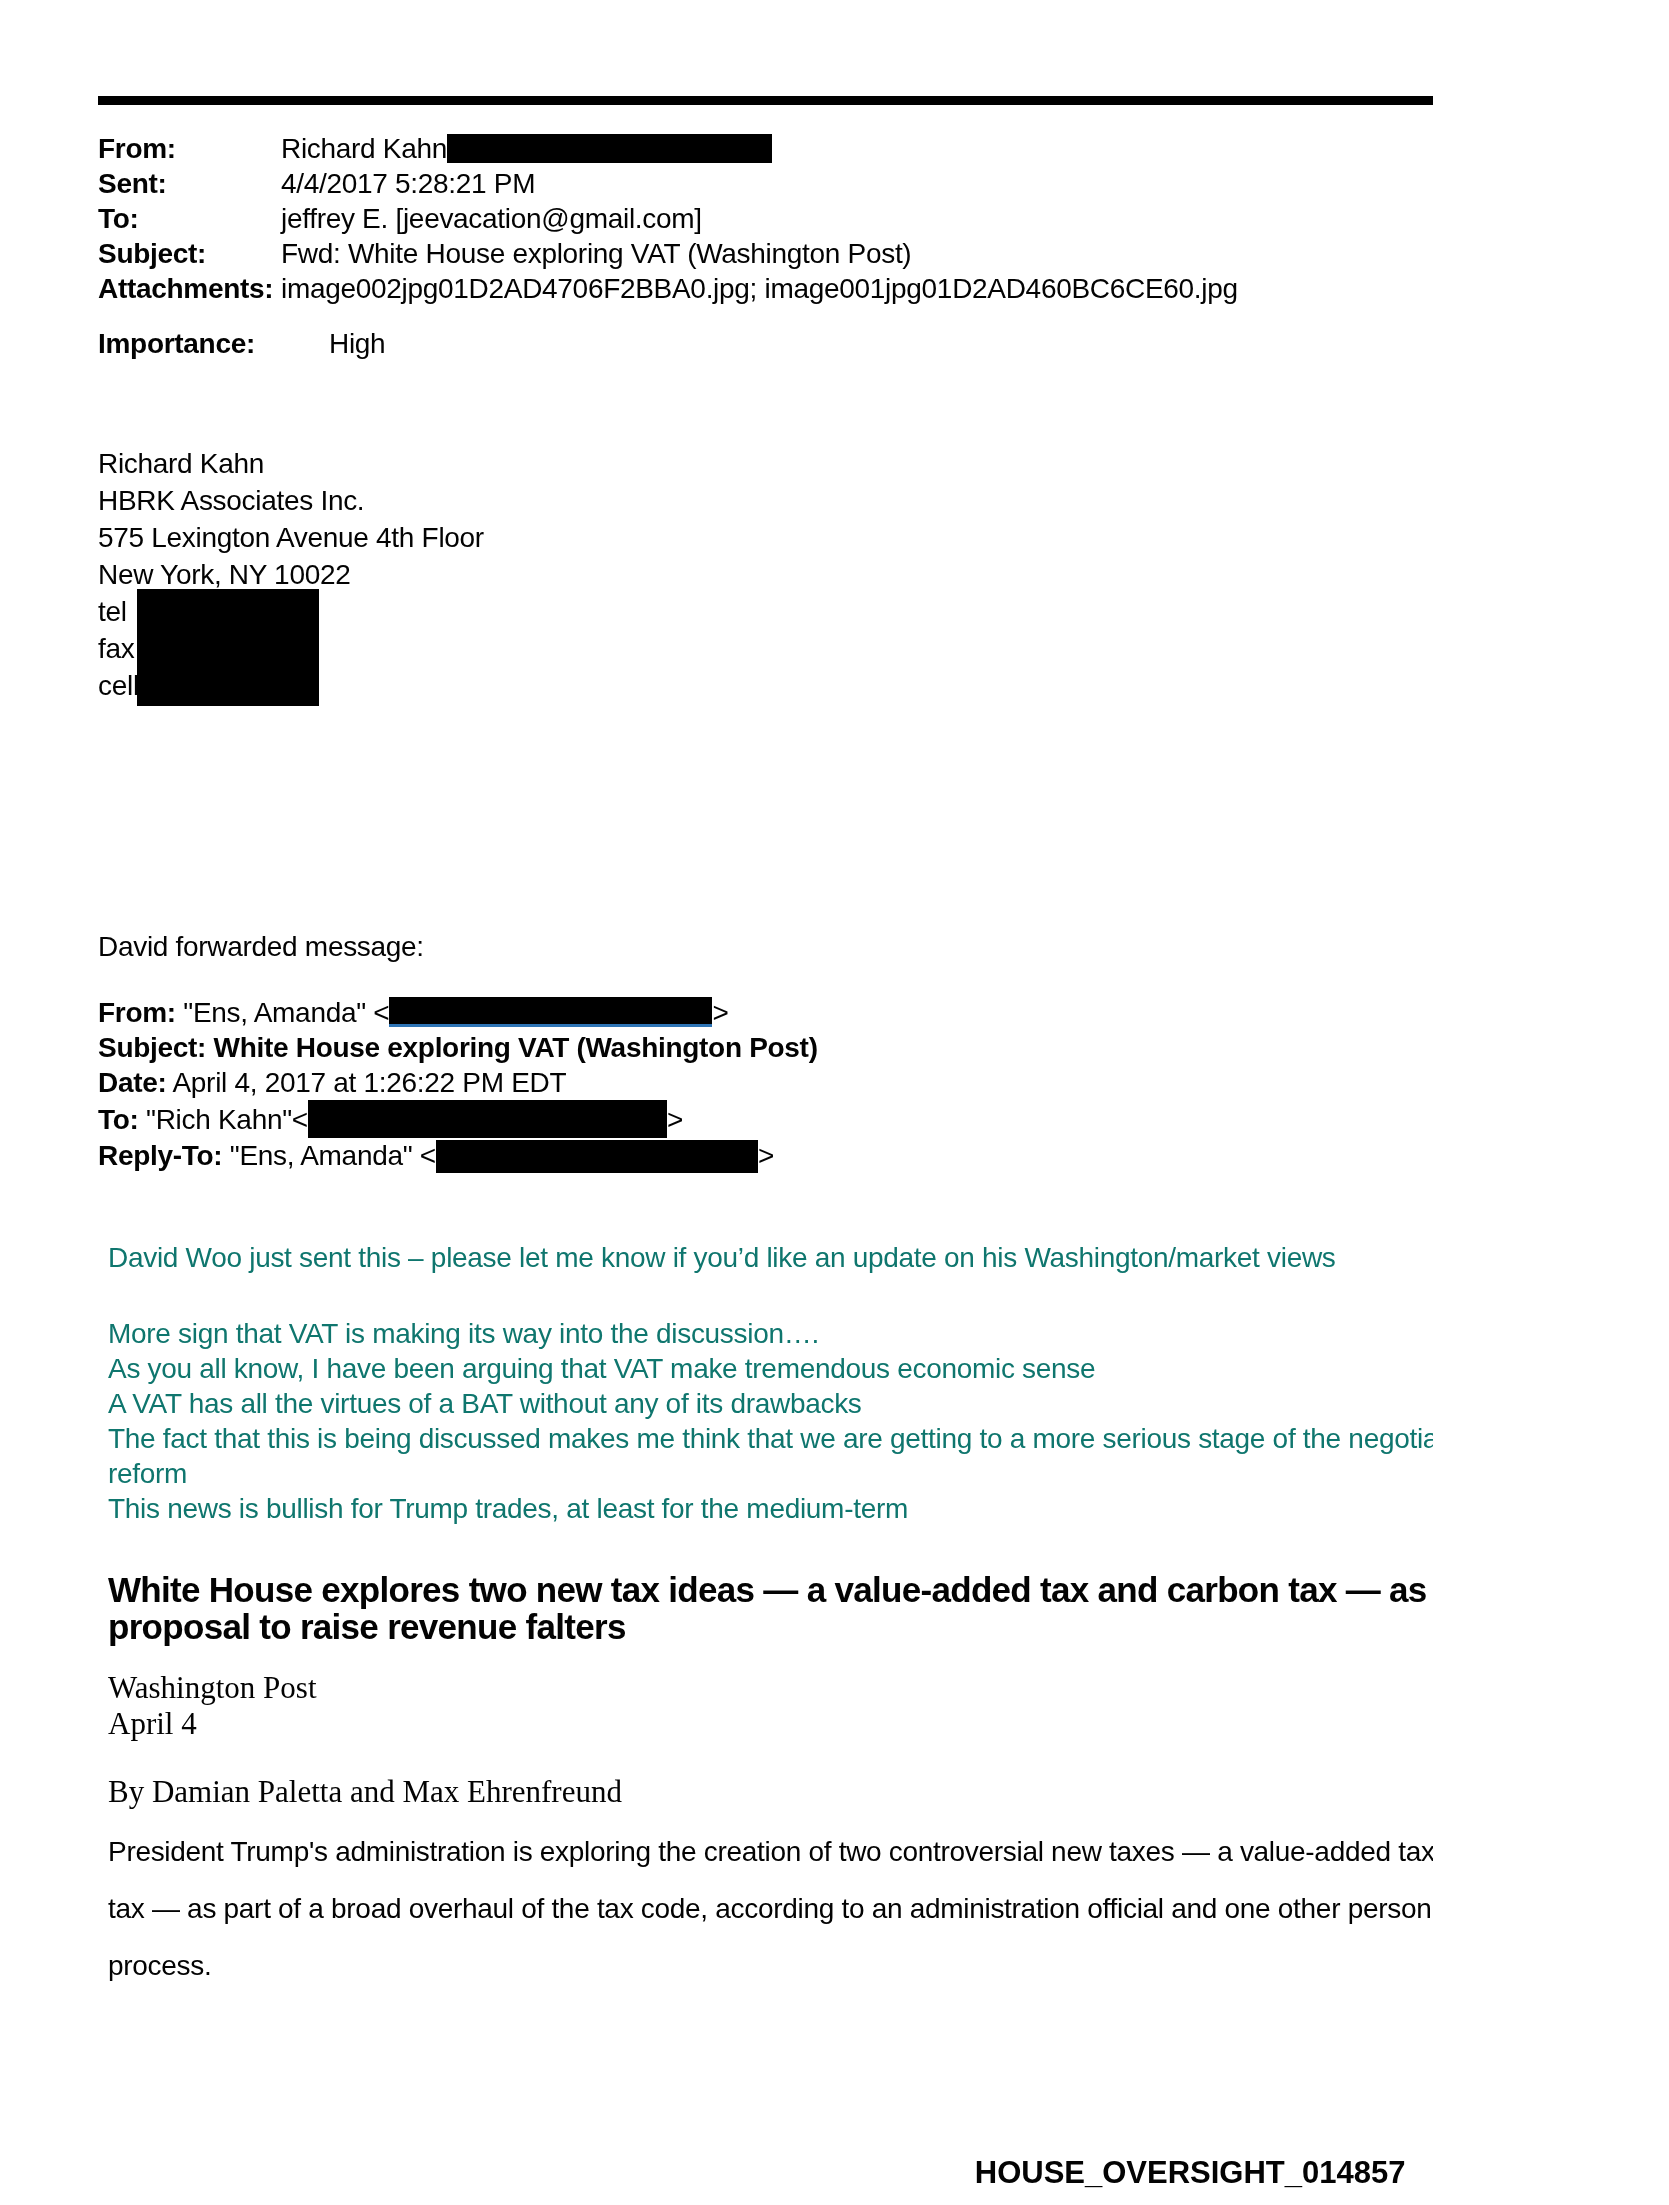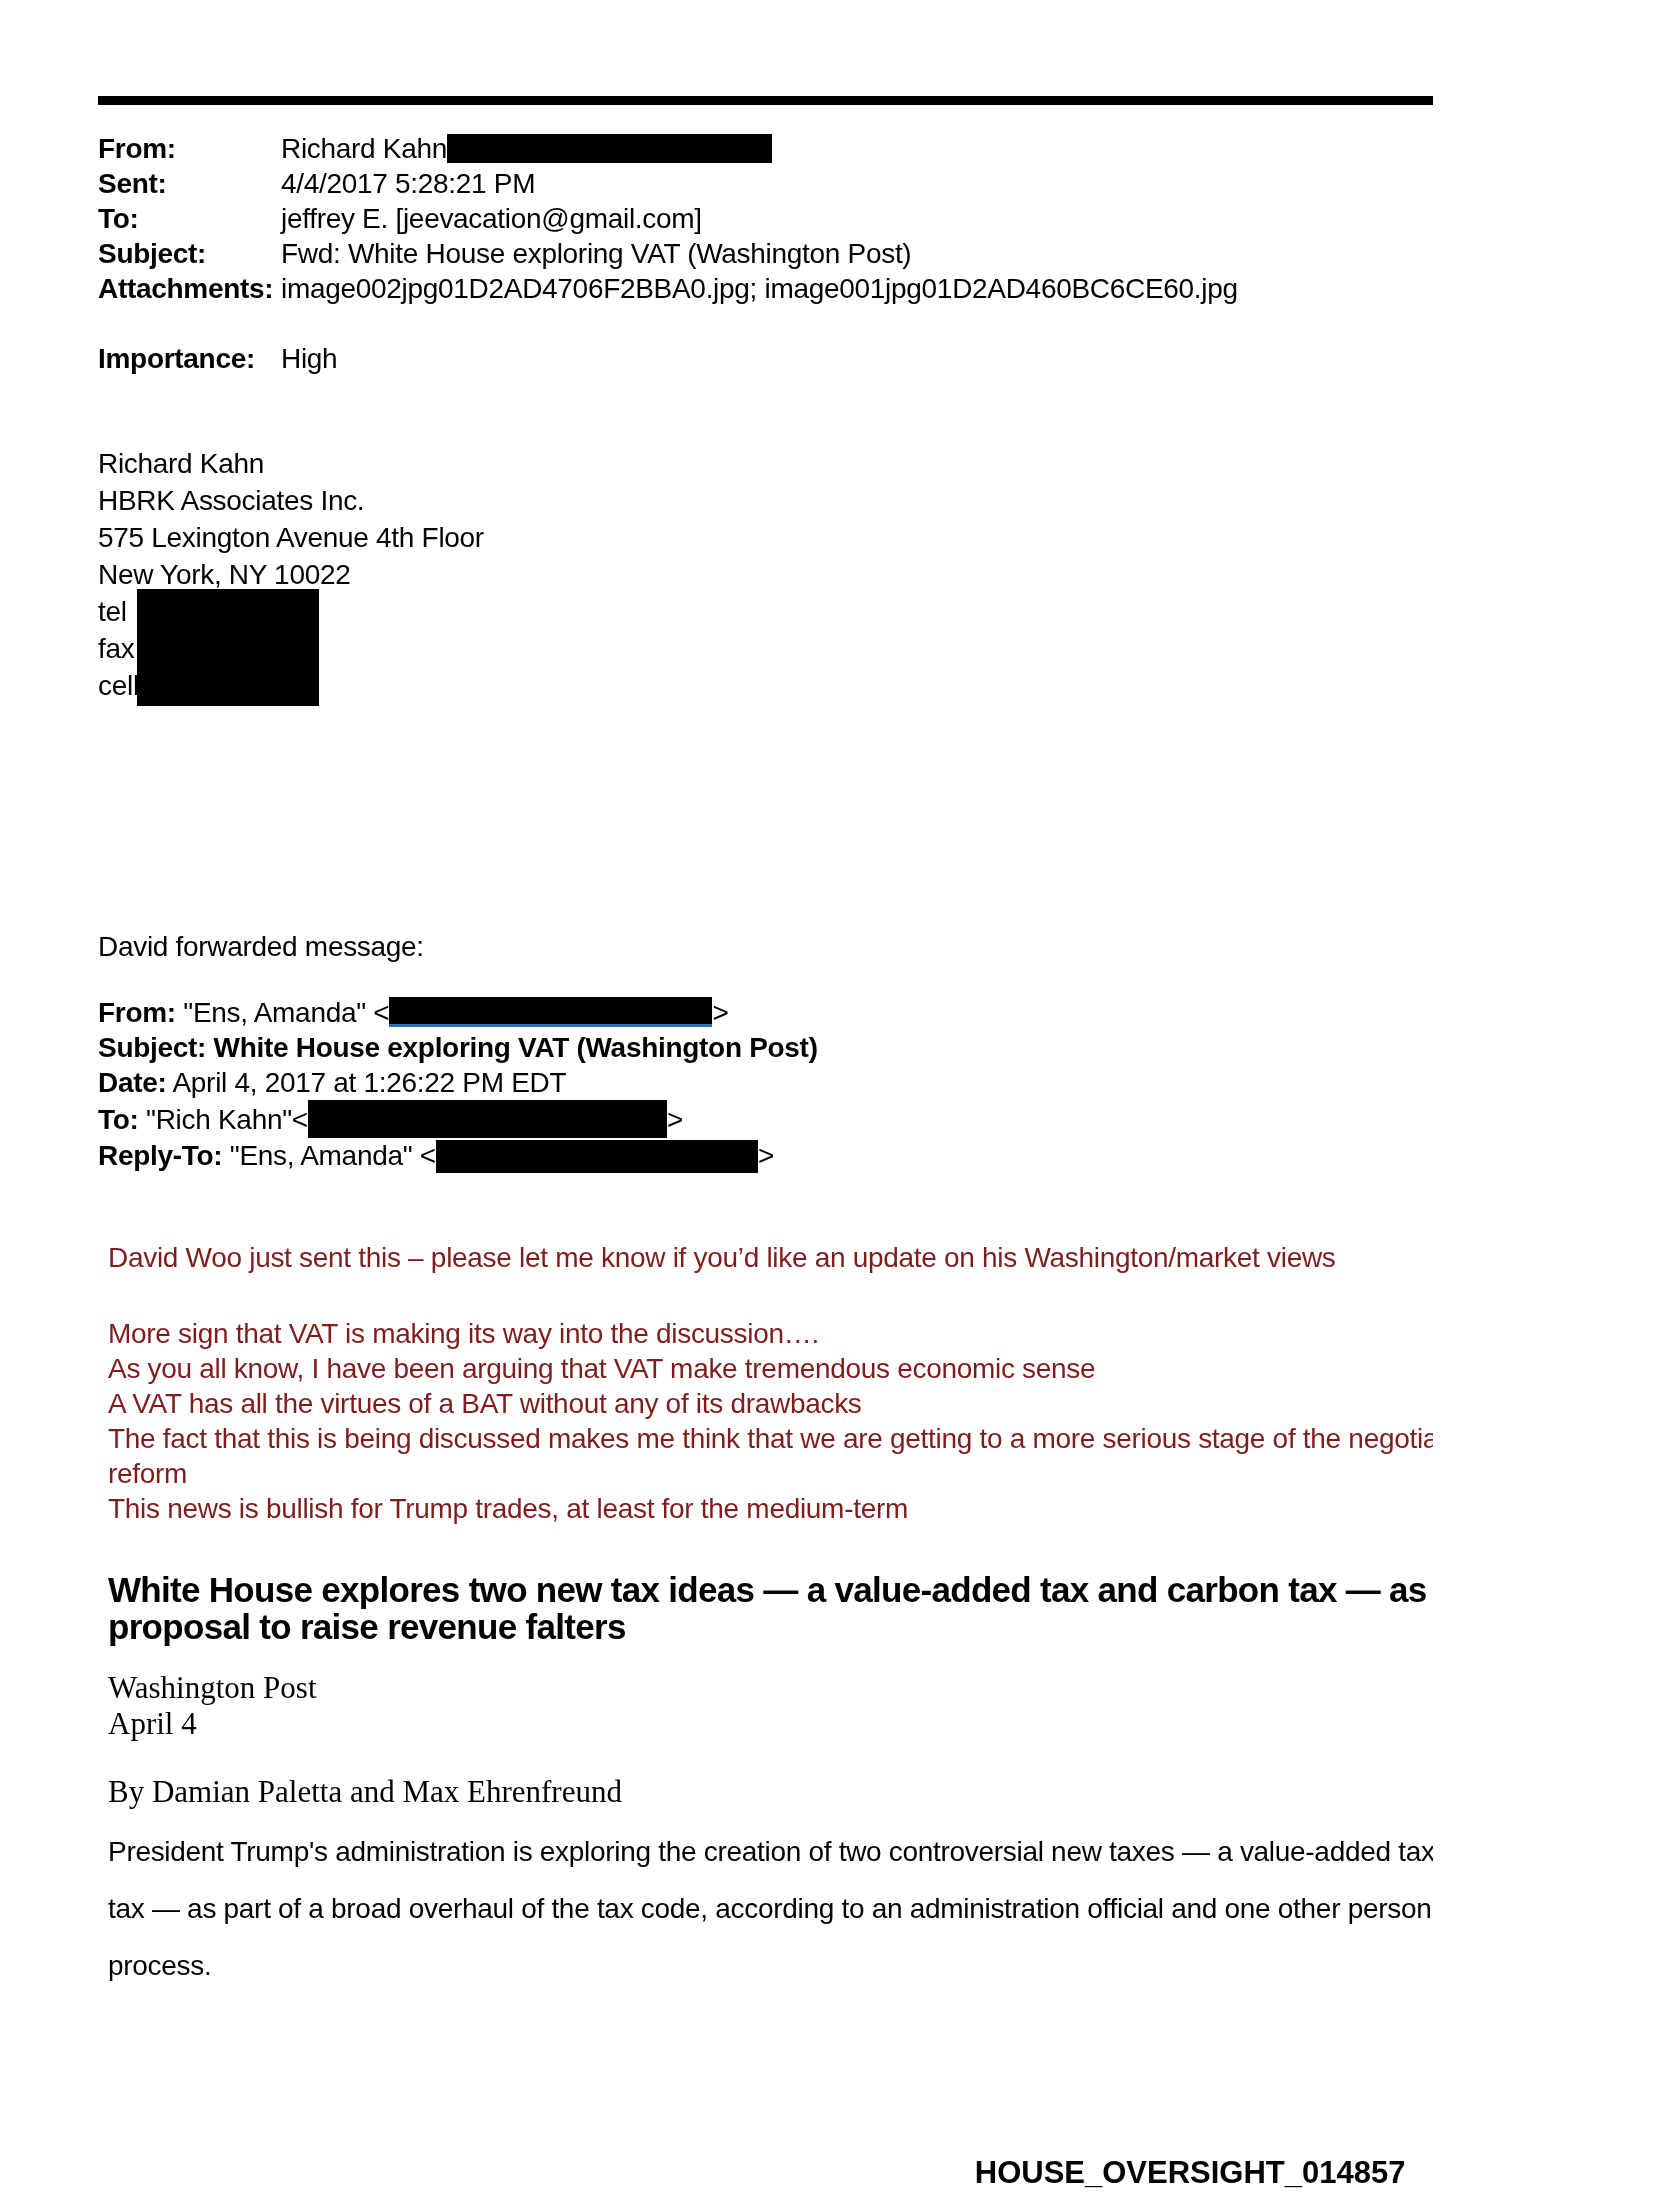--- a/index.html
+++ b/index.html
@@ -16,21 +16,21 @@
   .abs{position:absolute;}
 
   
   .top-rule{left:98px;top:96px;width:1471px;height:8.5px;background:#000;}
 
   
   .email-header{left:98px;top:131px;font-size:28px;line-height:35px;}
   .hdr-row{display:flex;}
   .hdr-label{width:183px;font-weight:bold;flex:0 0 183px;}
   .hdr-value{white-space:nowrap;}
-  .importance-row{margin-top:35px;}
+  .importance-row{margin-top:20px;gap:48px;}
 
   
   .redact{background:#000;display:inline-block;}
   .r-hdr-from{width:325px;height:29px;vertical-align:-5.2px;}
   .r-fwd-from{width:323px;height:27.5px;vertical-align:-5.2px;border-bottom:3.3px solid #2e74b5;}
   .r-fwd-to{width:359px;height:38px;vertical-align:-9.2px;}
   .r-fwd-reply{width:322px;height:33px;vertical-align:-7.9px;}
 
   
   .signature{left:98px;top:445px;font-size:28px;line-height:37px;}
@@ -118,21 +118,21 @@
     <div>
       <span class="fwd-label">To:</span>
       <span>"Rich Kahn"&lt;</span><span class="redact r-fwd-to"></span><span>&gt;</span>
     </div>
     <div>
       <span class="fwd-label">Reply-To:</span>
       <span>"Ens, Amanda" &lt;</span><span class="redact r-fwd-reply"></span><span>&gt;</span>
     </div>
   </div>
 
-  <div class="abs blue-message" style="color: #7f1d1d;">
+  <div class="abs blue-message" style="color: #0f766e;">
     <div>David Woo just sent this – please let me know if you’d like an update on his Washington/market views</div>
     <div class="msg-lines">
       <div>More sign that VAT is making its way into the discussion….</div>
       <div>As you all know, I have been arguing that VAT make tremendous economic sense</div>
       <div>A VAT has all the virtues of a BAT without any of its drawbacks</div>
       <div>The fact that this is being discussed makes me think that we are getting to a more serious stage of the negotiation over tax reform</div>
       <div>This news is bullish for Trump trades, at least for the medium-term</div>
     </div>
   </div>
 

